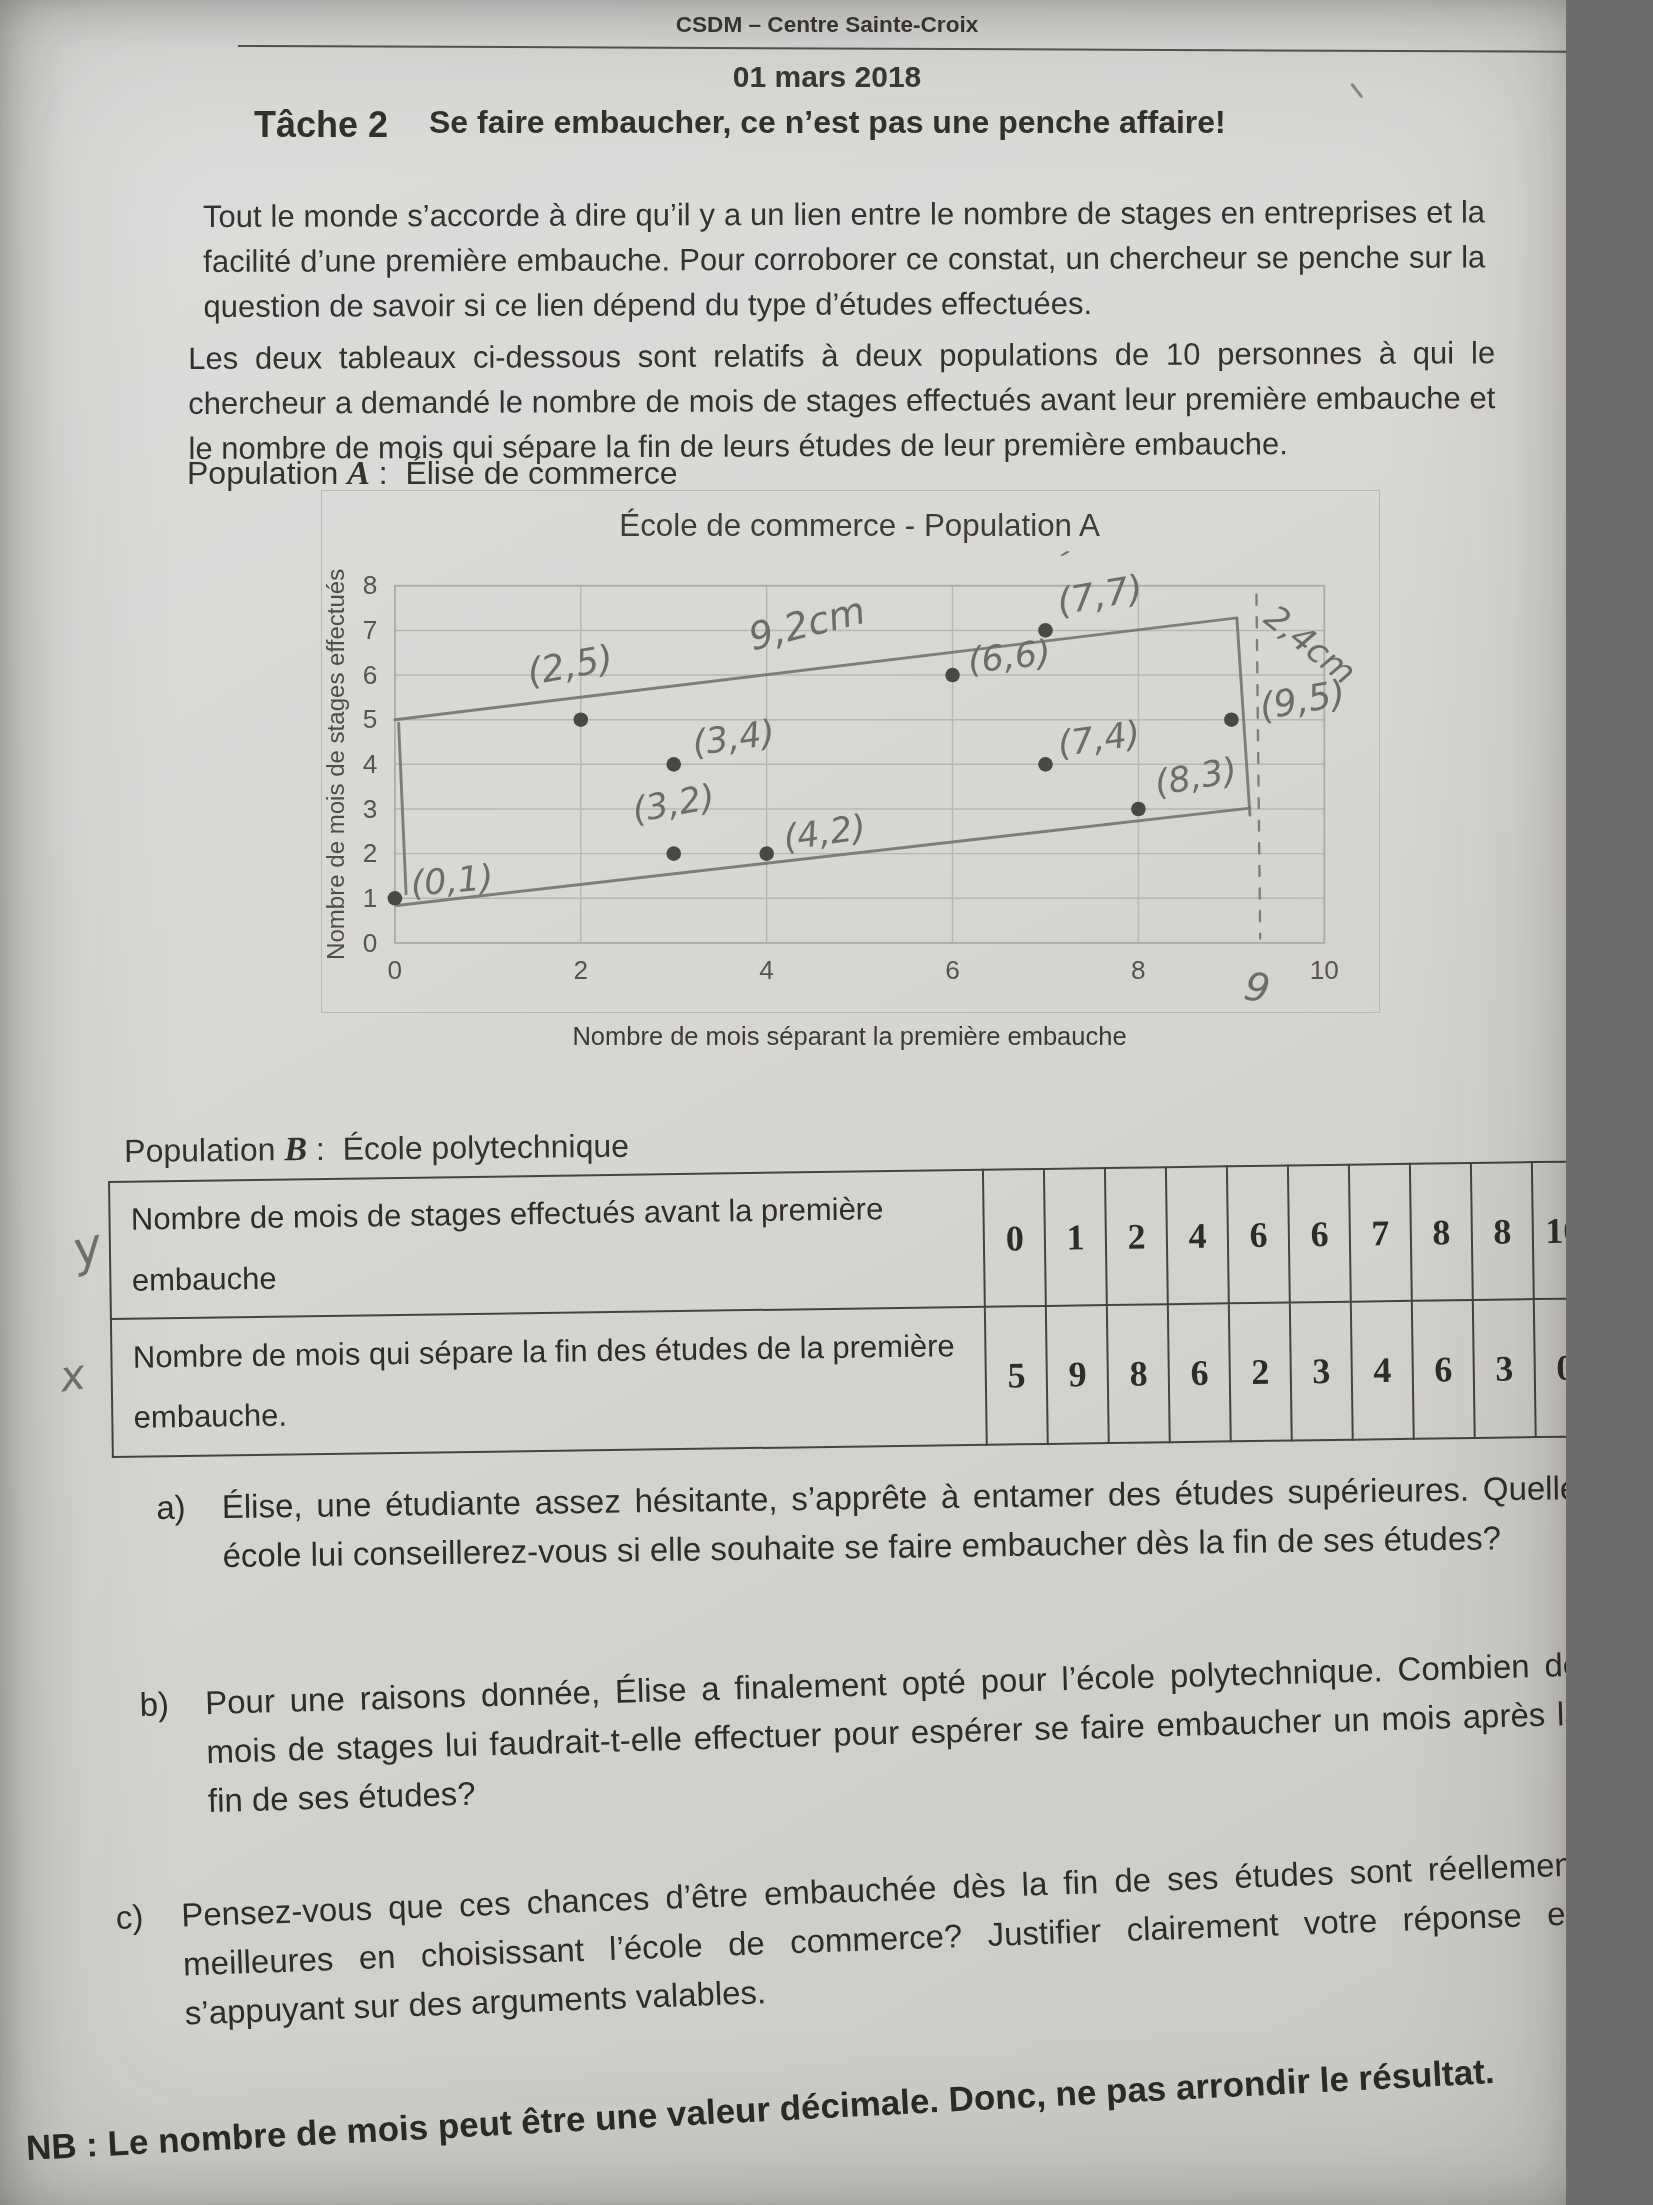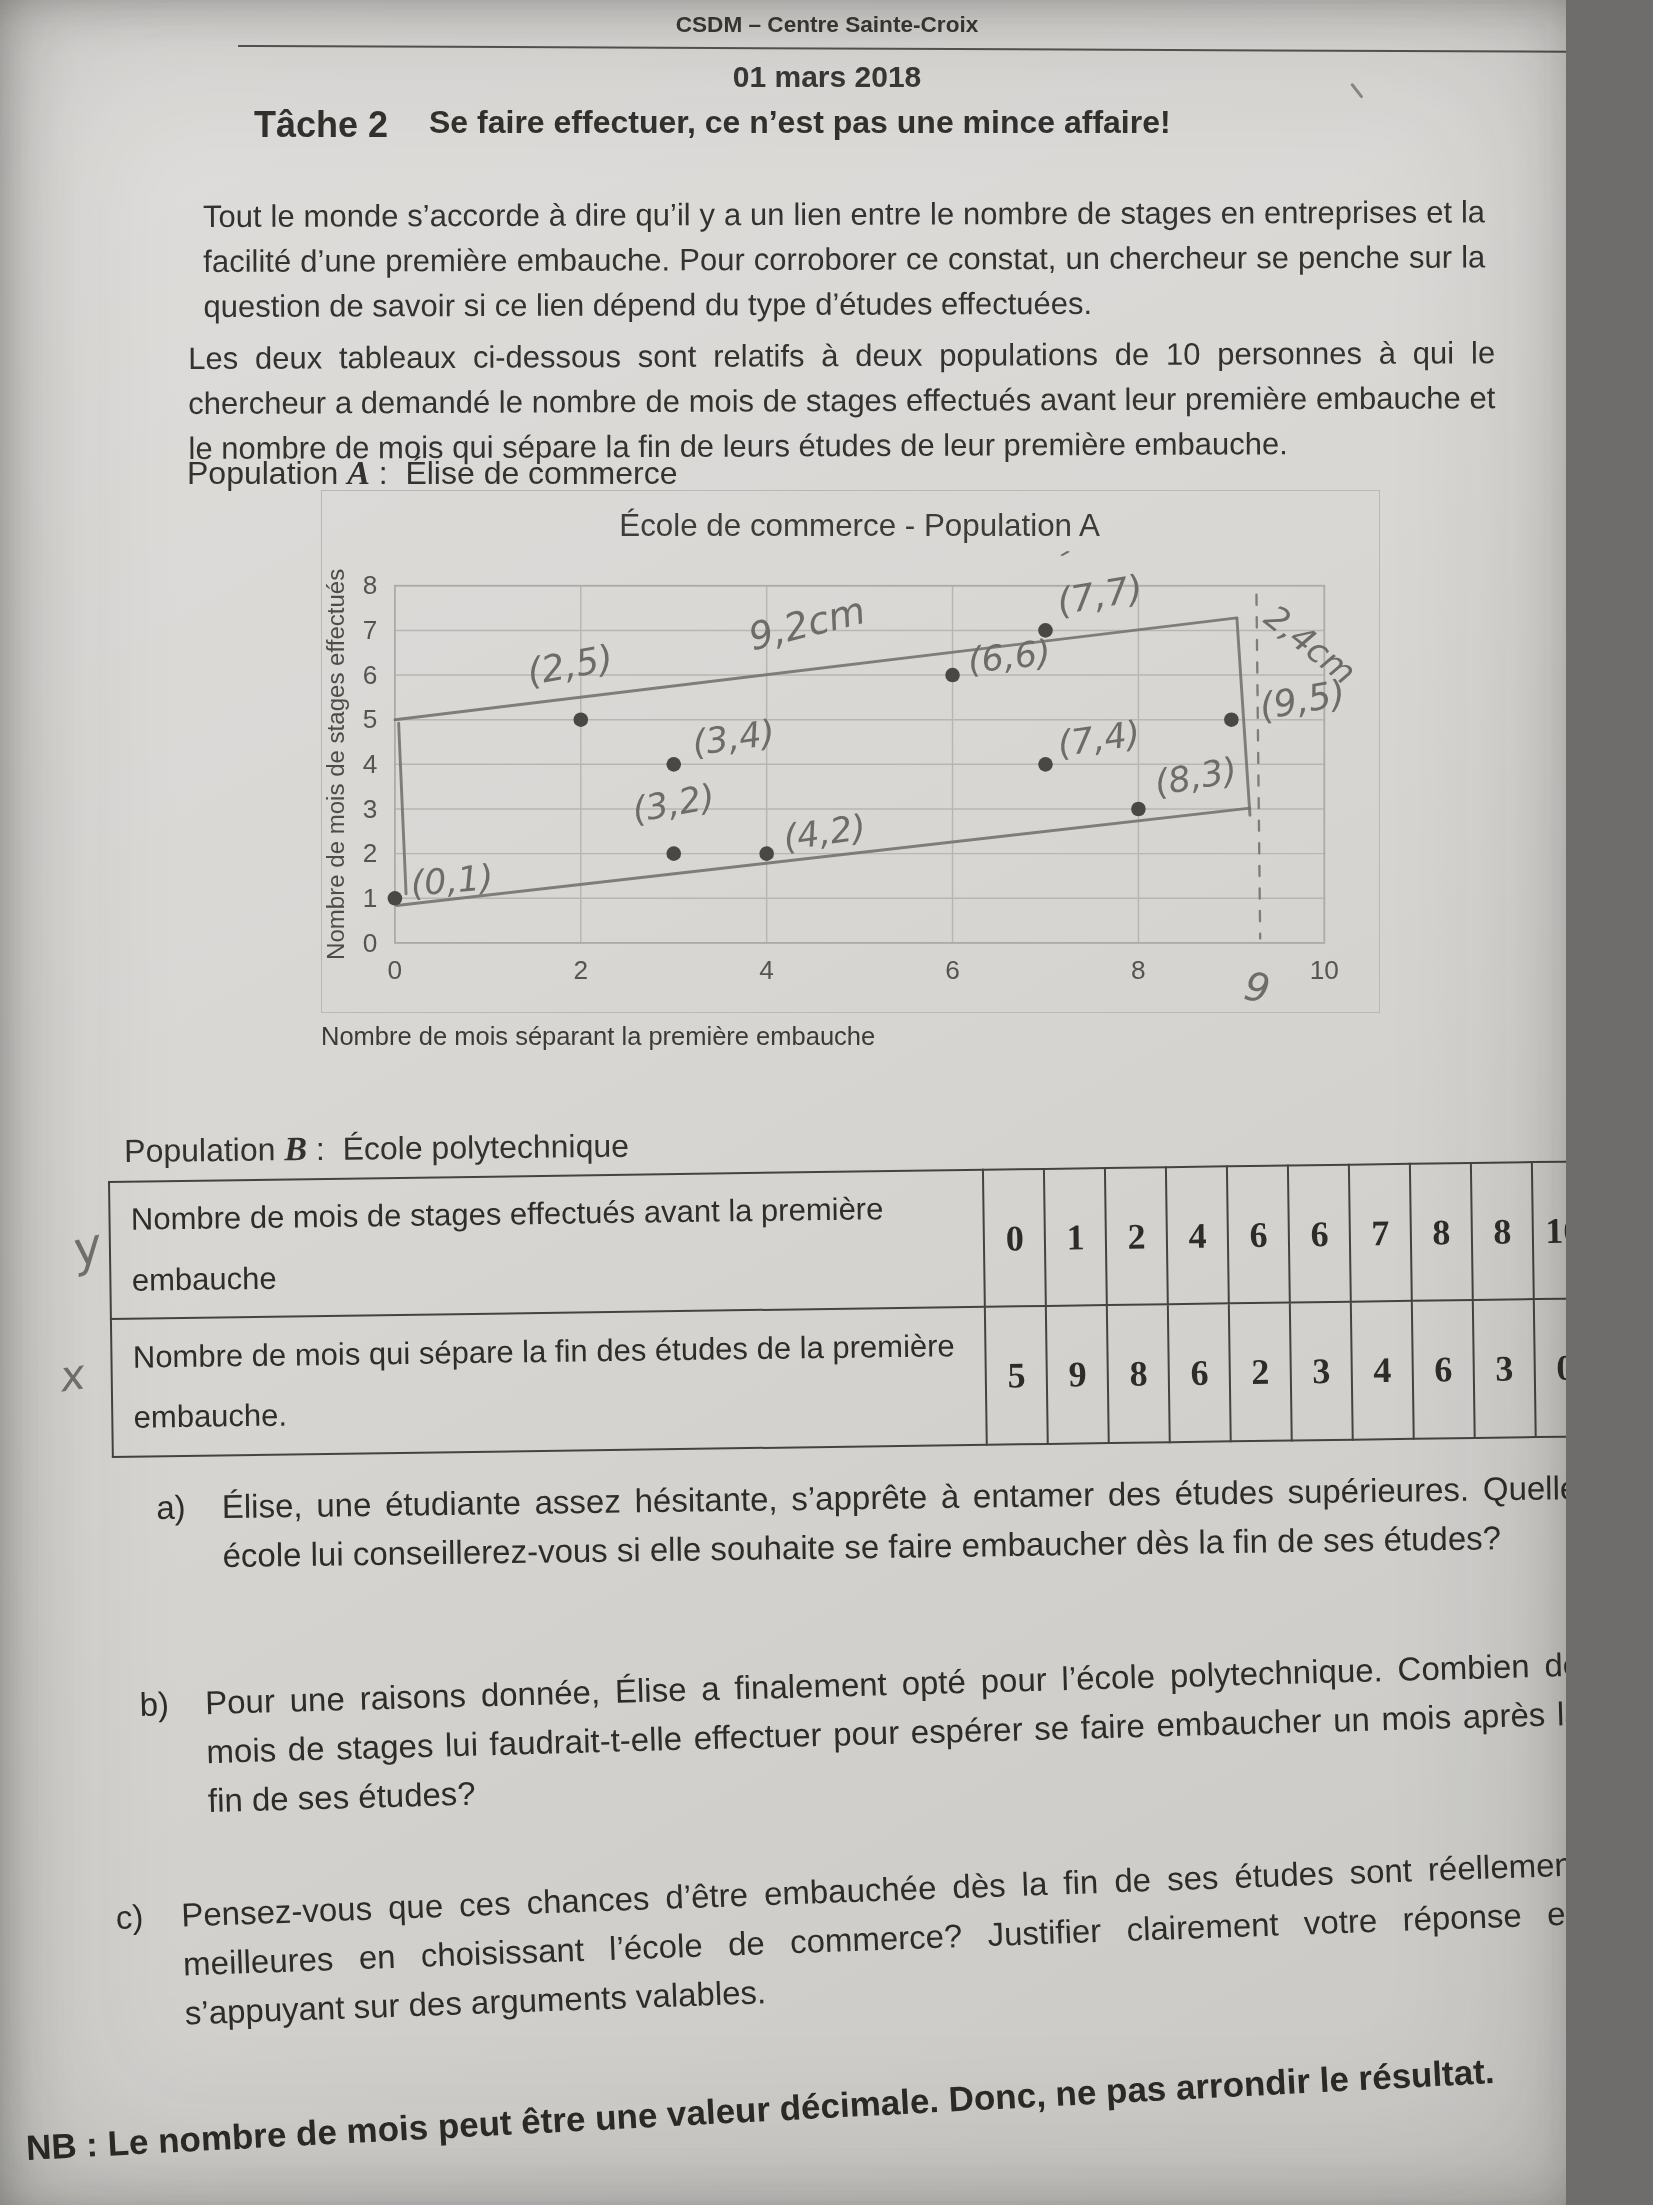--- a/index.html
+++ b/index.html
@@ -27,21 +27,21 @@
   
   .para{font-size:31px;line-height:45px;text-align:justify;color:#343230;}
   .p1{left:203px;top:163px;width:1282px;transform:rotate(-.2deg);transform-origin:left top;}
   .p2{left:188px;top:305px;width:1307px;transform:rotate(-.25deg);transform-origin:left top;}
   .pop-head{font-size:32px;color:#34322e;white-space:pre;}
   .pop-head .ltr{font-family:"Liberation Serif",serif;font-style:italic;font-weight:bold;font-size:34px;}
   .popA{left:187px;top:454px;}
   .popB{left:124px;top:1132px;transform:rotate(-.6deg);transform-origin:left top;}
   
   .chart-frame{left:321px;top:490px;width:1057px;height:521px;border:1.5px solid #b9b8b4;}
-  .chart-caption{left:321px;top:1022px;width:1057px;text-align:left;font-size:25.5px;color:#3c3a36;}
+  .chart-caption{left:321px;top:1022px;width:1057px;text-align:center;font-size:25.5px;color:#3c3a36;}
   svg text{font-family:"Liberation Sans",sans-serif;}
   .grid{stroke:#b7b6b2;stroke-width:2;}
   .plot-border{fill:none;stroke:#acaba7;stroke-width:2.5;}
   .tick{fill:#56544f;font-size:36px;}
   .ctitle{fill:#3e3c38;font-size:43px;}
   .ylab{fill:#4e4c48;font-size:33px;}
   .dot{fill:#4a4844;}
   .pencil{stroke:#76746f;stroke-width:4;stroke-linecap:round;opacity:.9;}
   .pencil.dashed{stroke-dasharray:14 17;stroke-width:3.2;}
   .hand{fill:#6e6c67;font-style:italic;font-family:"DejaVu Sans",sans-serif;}
@@ -68,21 +68,21 @@
 <body>
 
 <div class="page">
 
   <div class="abs hdr-school">CSDM – Centre Sainte-Croix</div>
   <div class="abs hdr-rule"></div>
   <div class="abs hdr-date">01 mars 2018</div>
   <div class="abs stray"></div>
 
   <div class="abs task-label">Tâche 2</div>
-  <div class="abs task-title">Se faire effectuer, ce n’est pas une mince affaire!</div>
+  <div class="abs task-title">Se faire embaucher, ce n’est pas une penche affaire!</div>
 
   <p class="abs para p1">Tout le monde s’accorde à dire qu’il y a un lien entre le nombre de stages en entreprises et la facilité d’une première embauche. Pour corroborer ce constat, un chercheur se penche sur la question de savoir si ce lien dépend du type d’études effectuées.</p>
   <p class="abs para p2">Les deux tableaux ci-dessous sont relatifs à deux populations de 10 personnes à qui le chercheur a demandé le nombre de mois de stages effectués avant leur première embauche et le nombre de mois qui sépare la fin de leurs études de leur première embauche.</p>
 
   <div class="abs pop-head popA"><span>Population </span><span class="ltr">A</span><span> :  Élise de commerce</span></div>
 
   <div class="abs chart-frame">
     <svg id="chart-svg" width="1057" height="519" viewBox="0 0 1450 712">
         <line x1="100" x2="1375" y1="558.75" y2="558.75" class="grid"></line>
         <line x1="100" x2="1375" y1="497.5" y2="497.5" class="grid"></line>

